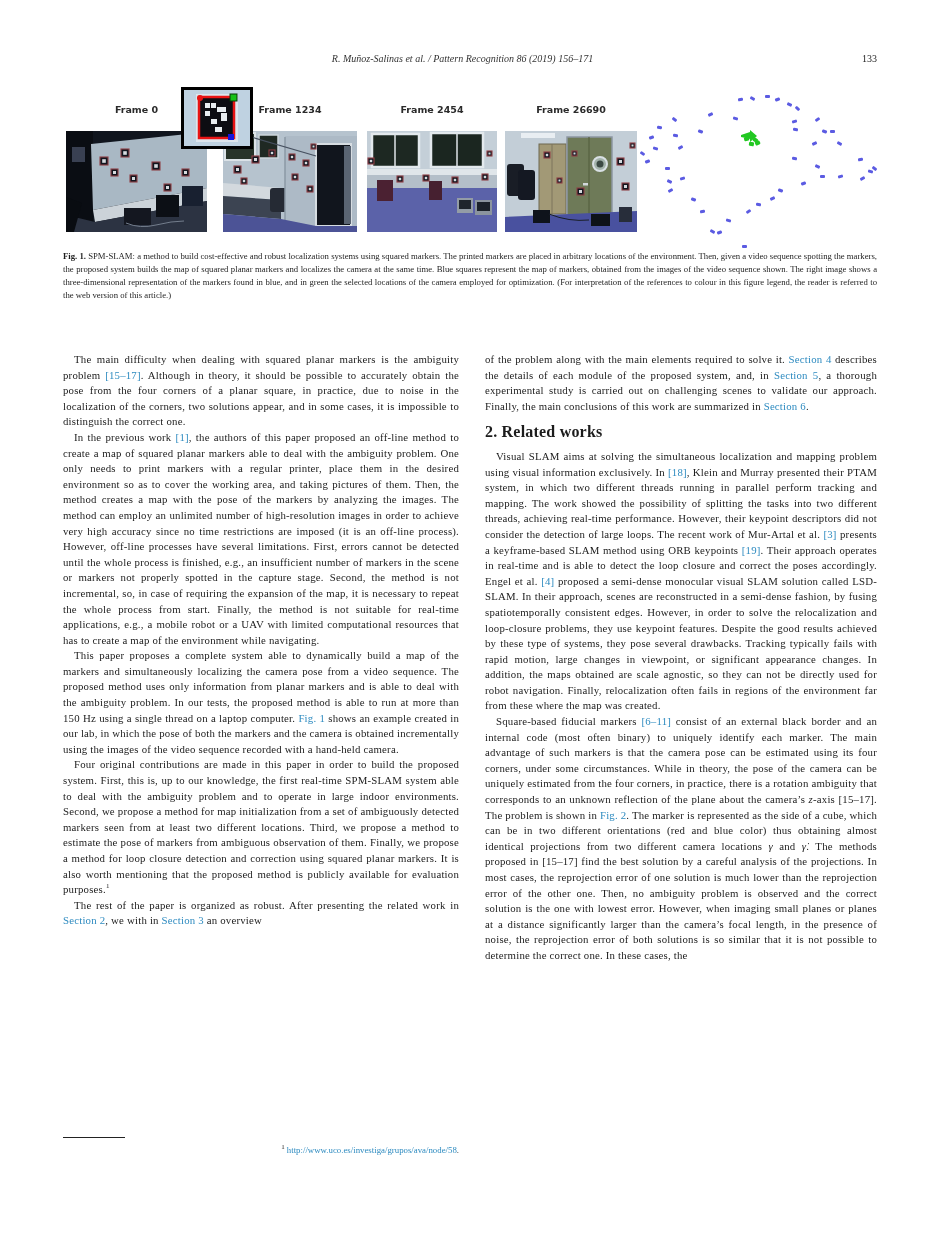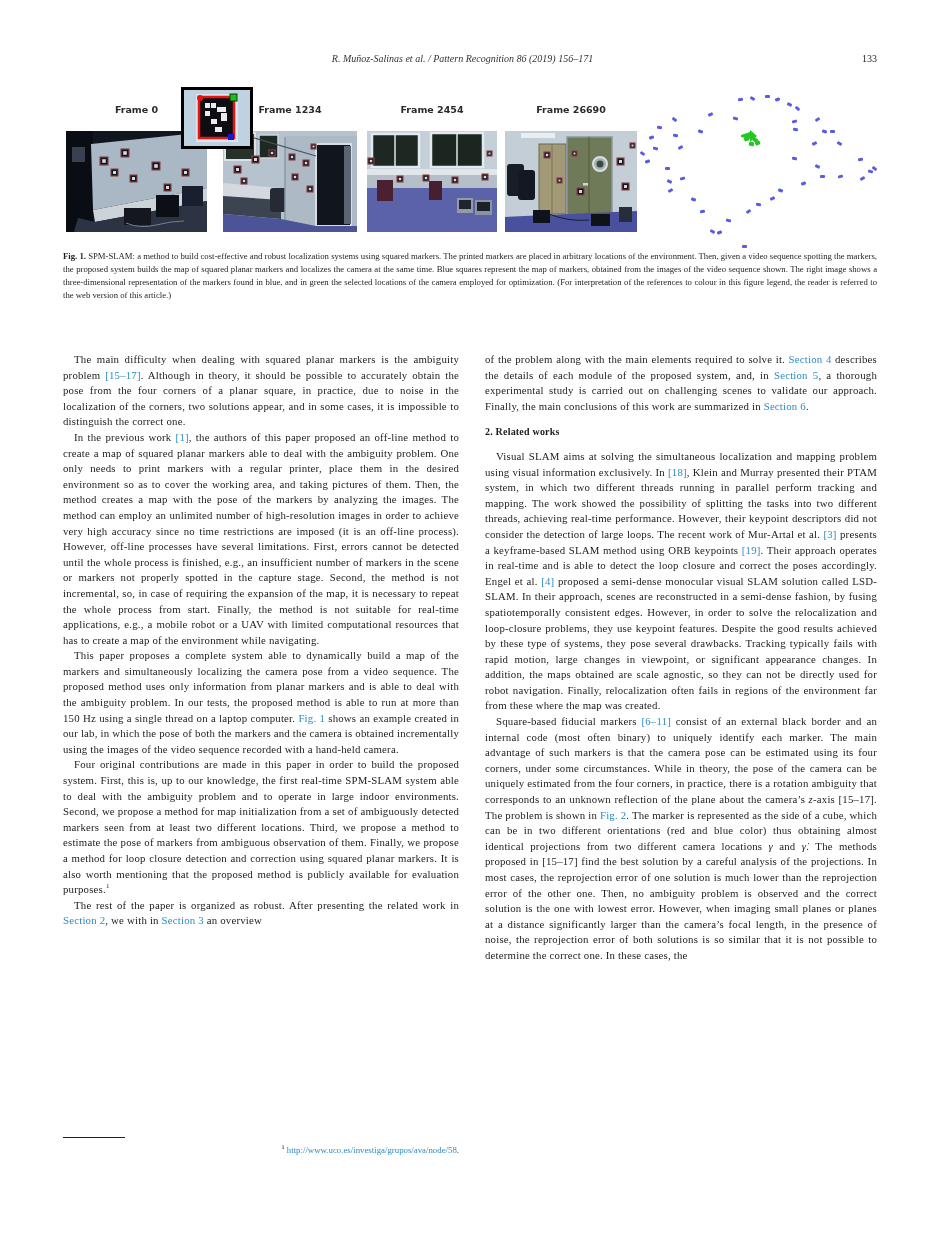--- a/index.html
+++ b/index.html
@@ -32,21 +32,21 @@
   .seg-link{color:var(--link,#2e8bc0);}
   .seg-i{font-style:italic;}
   sup{font-size:7px;vertical-align:super;line-height:0;}
 
   .columns{position:absolute;left:63px;top:352px;width:814px;display:grid;
         grid-template-columns:396px 392px;column-gap:26px;
         font-size:10.8px;line-height:15.6px;text-align:justify;letter-spacing:.2px;
         hyphens:auto;-webkit-hyphens:auto;}
   .col p{margin:0;}
   .col p.ind{text-indent:11px;}
-  h2.sec{font-size:10px;margin:10px 0 9px 0;letter-spacing:.2px;}
+  h2.sec{font-size:16px;margin:10px 0 9px 0;letter-spacing:.2px;}
 
   .footnote{position:absolute;left:63px;top:1137px;width:396px;font-size:8.8px;color:#1e1e1e;text-align:right;}
   .footnote .rule{width:62px;border-top:1px solid #222;margin:0 0 7px 0;}
   .footnote .fn-text{padding-left:8px;}
 </style>
 </head>
 <body>
 
 <div class="page">
 

